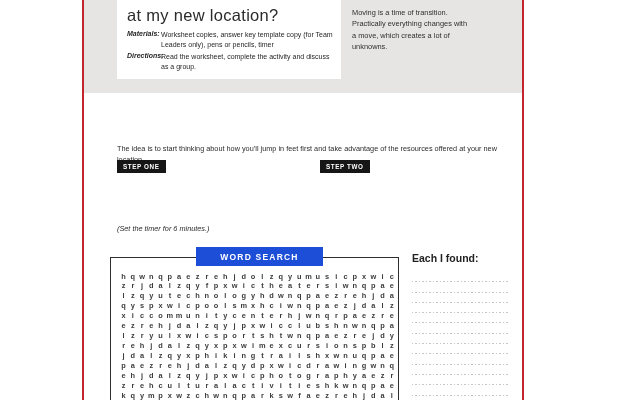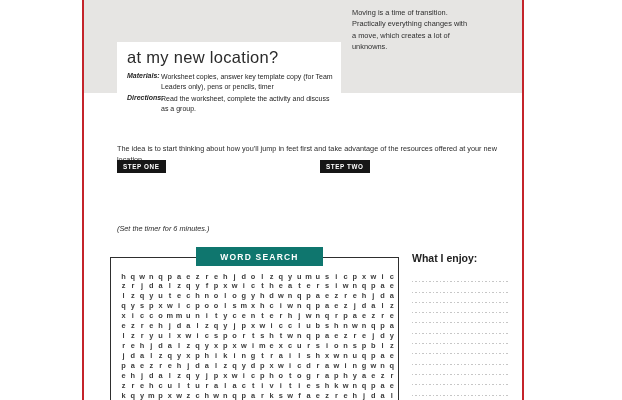--- a/index.html
+++ b/index.html
@@ -1,39 +1,39 @@
 <!DOCTYPE html>
 <html style="--red: #c4242b; --band: #e6e5e3; --ink: #262626; --gridink: #3c3c3c; --linegray: #c6c6c6;"><head>
 <meta charset="utf-8">
 <style>
   html,body{margin:0;padding:0;background:#ffffff;}
   .screen{position:relative;width:622px;height:400px;background:#fff;overflow:hidden;
     font-family:"Liberation Sans", sans-serif;color:var(--ink,#262626);}
   .vline{position:absolute;top:0;bottom:0;width:1.5px;background:var(--red,#c4242b);}
   .vline-left{left:82px;} .vline-right{left:522px;}
   .gray-band{position:absolute;left:83.5px;top:0;width:438.5px;height:93px;background:var(--band,#e6e5e3);}
-  .intro-card{position:absolute;left:33.5px;top:0;width:224px;height:79px;background:#ffffff;margin-top:42px;}
+  .intro-card{position:absolute;left:33.5px;top:0;width:224px;height:79px;background:#ffffff;}
   .card-title{position:absolute;left:10px;top:6px;font-size:16.5px;font-weight:500;letter-spacing:.3px;color:#2b2b2b;}
   .meta{position:absolute;left:10px;display:flex;font-size:7px;}
   .meta-materials{top:30px;} .meta-directions{top:52px;}
   .meta-label{width:34px;flex:0 0 34px;font-style:italic;font-weight:bold;}
   .meta-value{width:172px;line-height:9.6px;}
   .band-note{position:absolute;left:268.5px;top:7px;width:118px;font-size:7.4px;line-height:11.4px;color:#2e2e2e;}
   .h2{position:absolute;left:117px;top:100px;font-size:13px;font-weight:bold;letter-spacing:.1px;color:#222;}
   .para{position:absolute;left:117px;width:394px;font-size:7.3px;line-height:10.9px;color:#2c2c2c;}
   .para-intro{top:121px;} .para-idea{top:144px;}
   .badge{position:absolute;top:160px;background:#161616;color:#fff;font-size:6.3px;font-weight:bold;
     letter-spacing:.6px;padding:3px 6px 2.5px;}
   .badge-one{left:117px;} .badge-two{left:320px;}
   .step-text{position:absolute;top:177px;font-size:7.3px;line-height:11.1px;color:#2c2c2c;}
   .step-one-text{left:117px;width:177px;}
   .step-two-text{left:320px;width:201px;}
   .timer-note{position:absolute;left:117px;top:224px;font-size:7.3px;font-style:italic;color:#2c2c2c;}
   .ws-box{position:absolute;left:110px;top:257px;width:287px;height:160px;border:1.5px solid #2e2e2e;background:#fff;}
-  .ws-header{position:absolute;left:196px;top:247px;width:127px;height:19px;background:#0f766e;color:#fff;
+  .ws-header{position:absolute;left:196px;top:247px;width:127px;height:19px;background:#1d4ed8;color:#fff;
     display:flex;align-items:center;justify-content:center;font-size:8.5px;font-weight:bold;letter-spacing:1.2px;}
   .ws-grid{position:absolute;left:119px;top:271.5px;}
   .ws-row{display:flex;height:9.95px;}
   .ws-cell{width:9.25px;flex:0 0 9.25px;text-align:center;font-size:7.4px;font-weight:bold;
     color:var(--gridink,#3c3c3c);line-height:9.95px;}
   .found-heading{position:absolute;left:412px;top:252px;font-size:10.5px;font-weight:bold;color:#222;}
   .found-lines{position:absolute;left:412px;top:272px;width:98px;}
   .found-line{height:10.3px;background-image:repeating-linear-gradient(to right,var(--linegray,#c6c6c6) 0 1.5px,transparent 1.5px 3.5px);
     background-size:100% 1px;background-position:0 100%;background-repeat:no-repeat;}
 </style>
@@ -483,21 +483,21 @@
         <span class="ws-cell">r</span>
         <span class="ws-cell">e</span>
         <span class="ws-cell">h</span>
         <span class="ws-cell">j</span>
         <span class="ws-cell">d</span>
         <span class="ws-cell">a</span>
         <span class="ws-cell">l</span>
       </div>
     </div>
 
-  <div class="found-heading">What I enjoy:</div>
+  <div class="found-heading">Each I found:</div>
   <div class="found-lines">
       <div class="found-line"></div>
       <div class="found-line"></div>
       <div class="found-line"></div>
       <div class="found-line"></div>
       <div class="found-line"></div>
       <div class="found-line"></div>
       <div class="found-line"></div>
       <div class="found-line"></div>
       <div class="found-line"></div>

